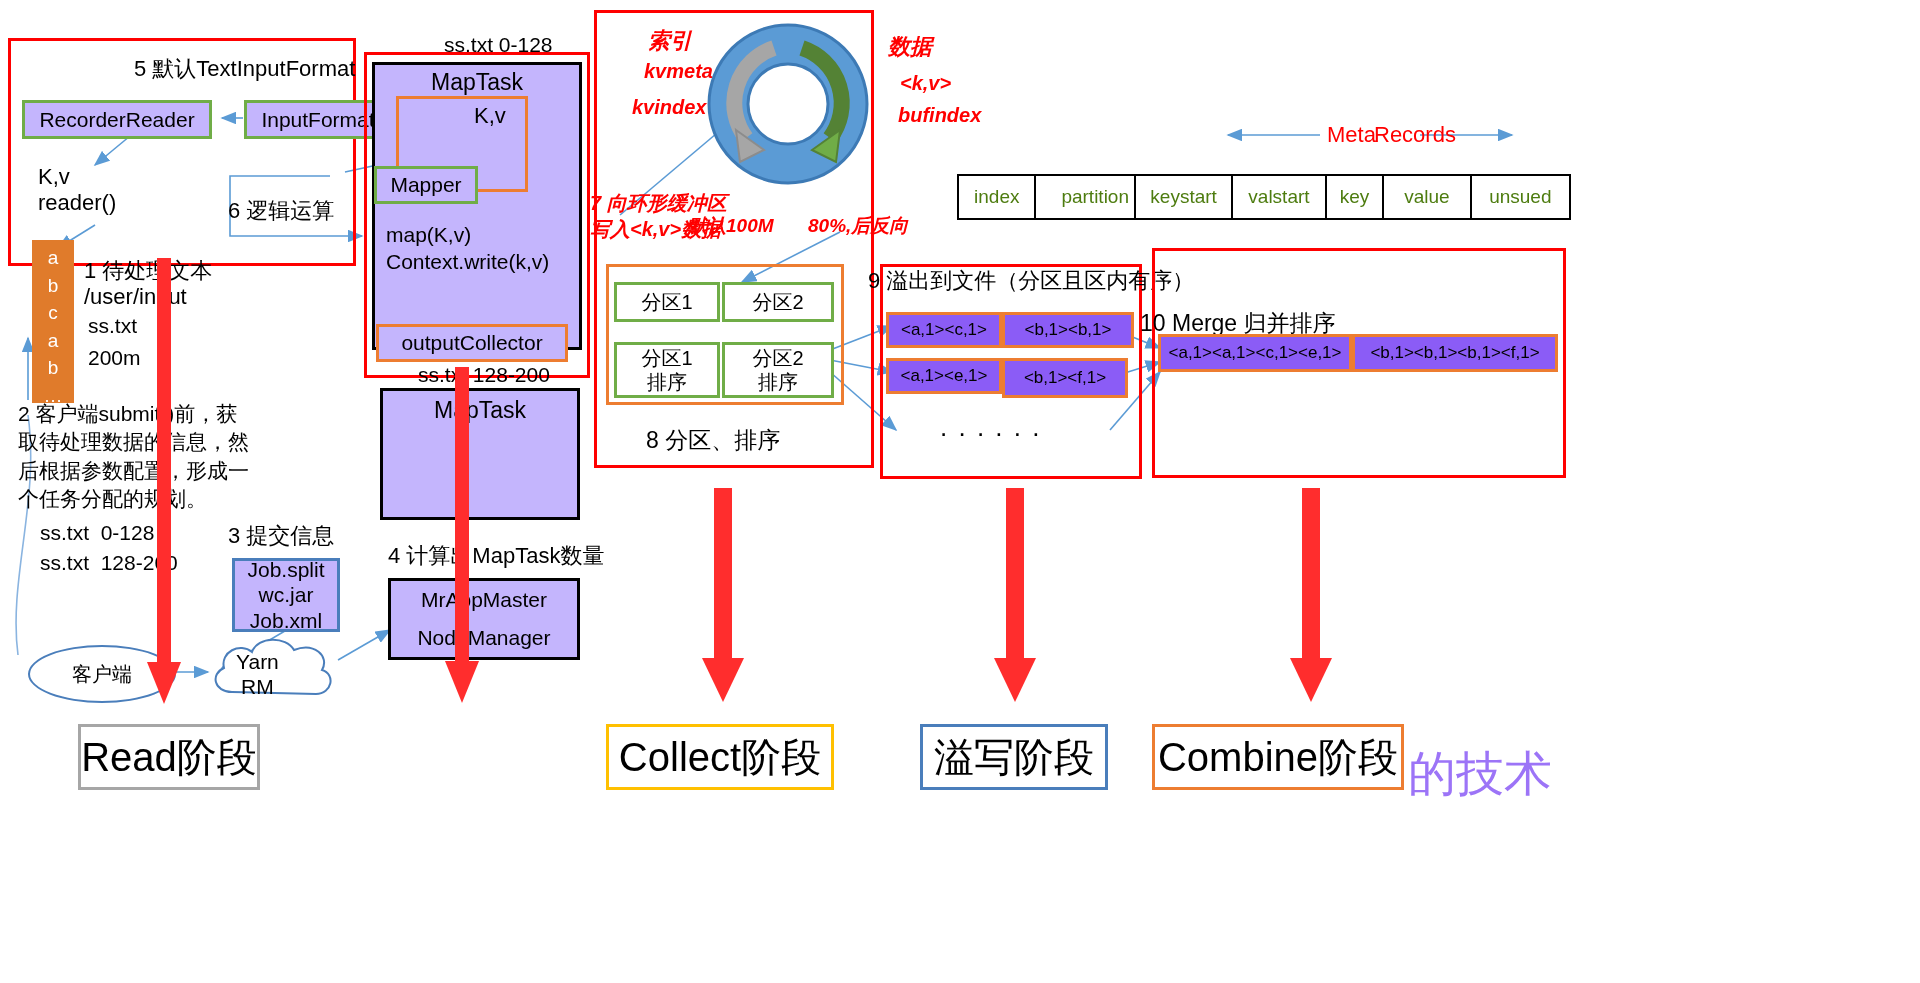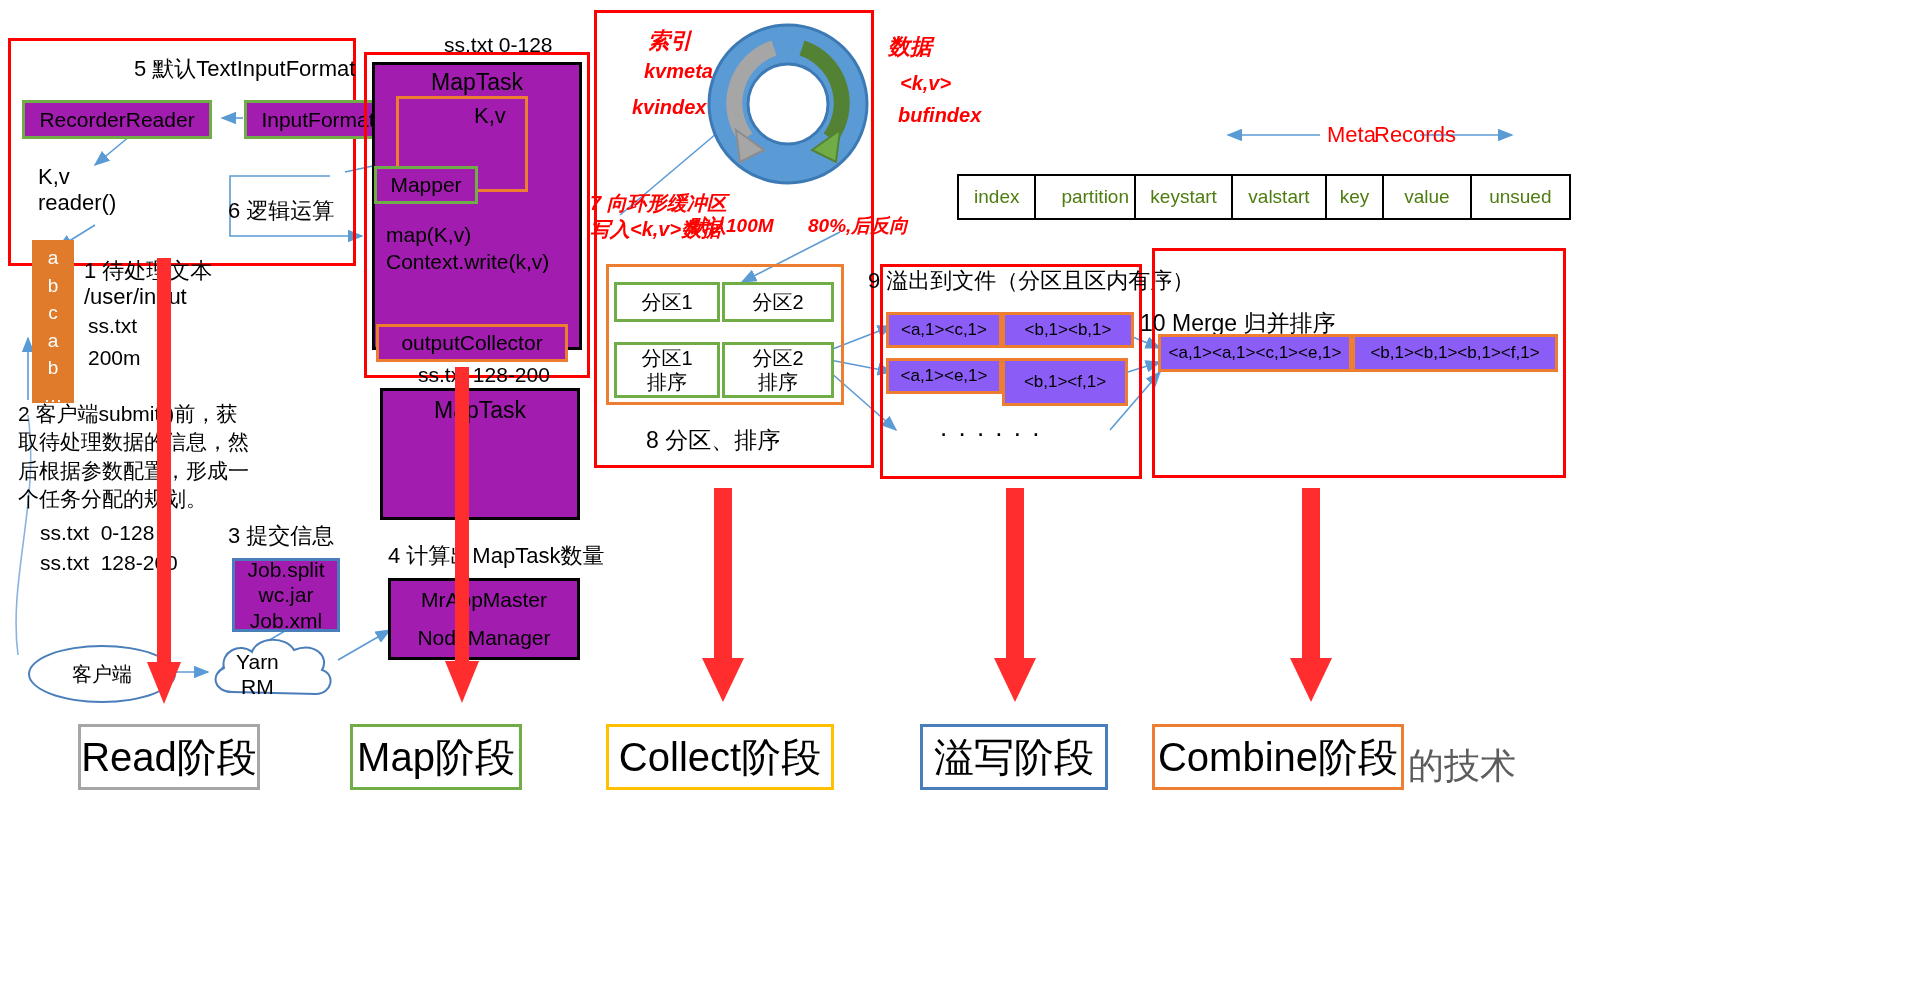--- a/index.html
+++ b/index.html
@@ -19,21 +19,21 @@
 
   
   .frame{position:absolute;box-sizing:border-box;background:transparent;}
   .frame-red{border:3px solid #ff0000;}
   .frame-orange{border:3px solid #ed7d31;}
 
   
   .box{
     position:absolute;box-sizing:border-box;
     display:flex;align-items:center;justify-content:center;
-    text-align:left;background:#a21caf;
+    text-align:left;background:#c4b5fd;
   }
   .box.green{border:3px solid #70ad47;}
   .box.black{border:3px solid #000;}
   .box.orange{border:3px solid #ed7d31;margin-top:24px;}
   .box.blue{border:3px solid #4a7ebb;}
 
   
   .red{color:#ff0000;}
   .bold{font-weight:bold;font-style:italic;}
 
@@ -86,21 +86,21 @@
 
   
   .ellipse{
     position:absolute;border:2px solid #4a7ebb;border-radius:50%;
     background:#fff;display:flex;align-items:center;justify-content:center;
     font-size:20px;
   }
 
   svg.overlay{position:absolute;left:0;top:0;width:1920px;height:983px;pointer-events:none;}
 
-  .wm{position:absolute;color:#404040;font-size:36px;opacity:.85;}
+  .wm{position:absolute;color:#8b5cf6;font-size:48px;opacity:.85;}
 </style>
 </head>
 <body>
 
 <div id="stage">
 
   <svg class="overlay">
     <defs>
       <marker id="bl" markerWidth="10" markerHeight="8" refX="9" refY="4" orient="auto">
         <polygon points="0,0 10,4 0,8" fill="#5b9bd5"></polygon>
@@ -315,21 +315,21 @@
   </div>
 
   <div class="frame frame-red" style="left:880px;top:264px;width:262px;height:215px;"></div>
 
   <div class="txt" style="left:868px;top:268px;font-size:22px;">9 溢出到文件（分区且区内有序）</div>
 
   <div class="kvbox" style="left:886px;top:312px;width:116px;height:36px;">&lt;a,1&gt;&lt;c,1&gt;</div>
   <div class="kvbox" style="left:1002px;top:312px;width:132px;height:36px;">&lt;b,1&gt;&lt;b,1&gt;</div>
 
   <div class="kvbox" style="left:886px;top:358px;width:116px;height:36px;">&lt;a,1&gt;&lt;e,1&gt;</div>
-  <div class="kvbox" style="left:1002px;top:358px;width:126px;height:48px;">&lt;b,1&gt;&lt;f,1&gt;</div>
+  <div class="kvbox" style="left:1002px;top:358px;width:126px;height:40px;">&lt;b,1&gt;&lt;f,1&gt;</div>
 
   <div class="txt" style="left:940px;top:412px;font-size:26px;letter-spacing:2px;">. . . . . .</div>
 
   <div class="frame frame-red" style="left:1152px;top:248px;width:414px;height:230px;"></div>
 
   <div class="txt" style="left:1140px;top:310px;font-size:23px;">10 Merge 归并排序</div>
 
   <div class="kvbox" style="left:1158px;top:334px;width:194px;height:38px;">&lt;a,1&gt;&lt;a,1&gt;&lt;c,1&gt;&lt;e,1&gt;</div>
   <div class="kvbox" style="left:1352px;top:334px;width:206px;height:38px;">&lt;b,1&gt;&lt;b,1&gt;&lt;b,1&gt;&lt;f,1&gt;</div>
 
@@ -361,23 +361,20 @@
     <svg width="42" height="218" viewBox="0 0 42 218">
       <rect x="12" y="0" width="18" height="178" fill="#ff2d2d"></rect>
       <polygon points="0,170 42,170 21,214" fill="#ff2d2d"></polygon>
     </svg>
   </div>
 
   <div class="phase" style="left:78px;top:724px;width:182px;height:66px;border:3px solid #a6a6a6;">
       <span>Read阶段</span>
     </div>
 
-  <div class="phase" style="left:350px;top:724px;width:172px;height:66px;border:3px solid #70ad47;">
-      <span>Map阶段</span>
-    </div>
 
   <div class="phase" style="left:606px;top:724px;width:228px;height:66px;border:3px solid #ffc000;">
       <span>Collect阶段</span>
     </div>
 
   <div class="phase" style="left:920px;top:724px;width:188px;height:66px;border:3px solid #4a7ebb;">
       <span>溢写阶段</span>
     </div>
 
   <div class="phase" style="left:1152px;top:724px;width:252px;height:66px;border:3px solid #ed7d31;">

